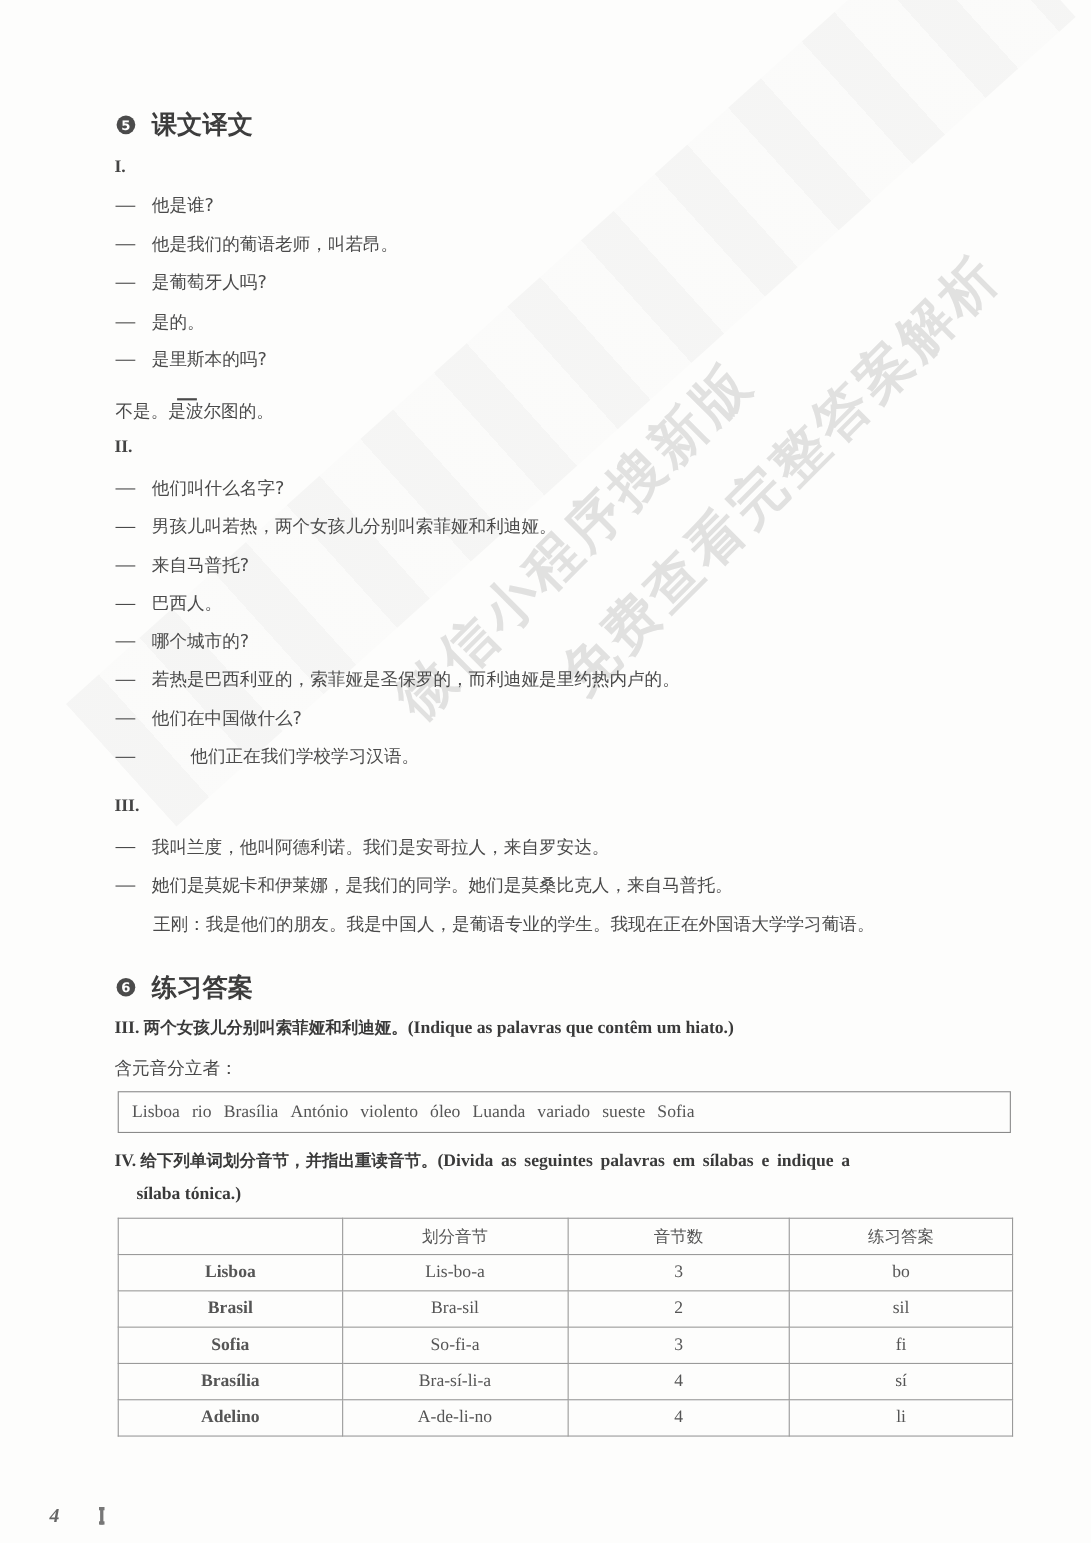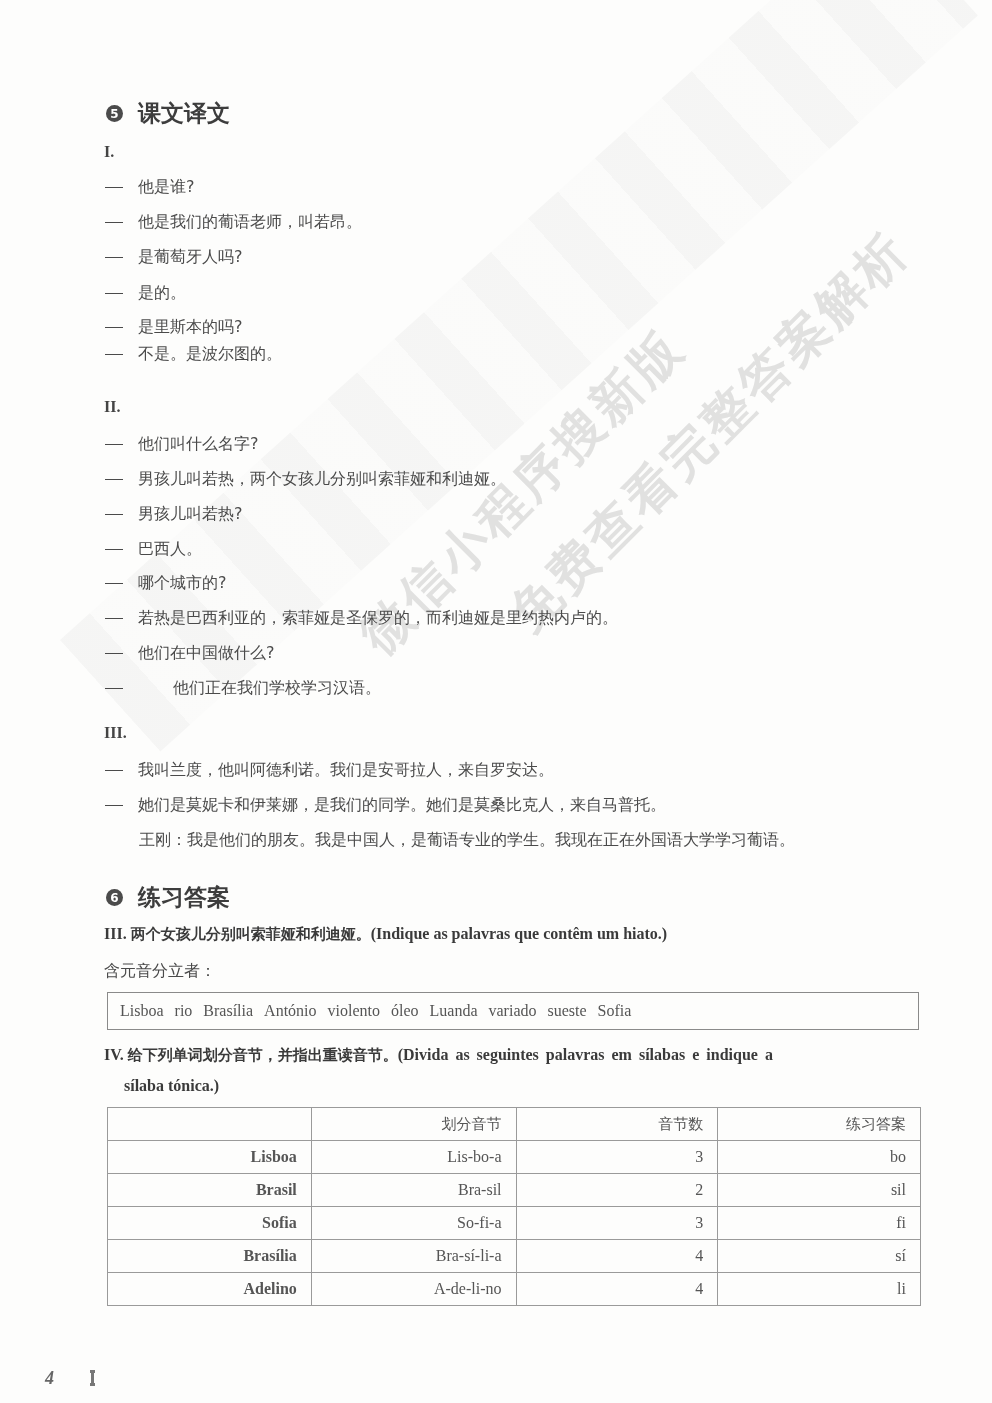--- a/index.html
+++ b/index.html
@@ -67,21 +67,21 @@
       word-spacing: 2px;
     }
     .answer-box span { margin-right: 11px; }
     table.syll {
       position: absolute; left: 107px; top: 1107px; width: 814px;
       border-collapse: collapse;
       font-family: "Liberation Serif", serif; font-size: 16px; color: #555;
     }
     table.syll td, table.syll th {
       border: 1px solid #9a9a9a; height: 32px; padding: 0 14px;
-      text-align: right; font-weight: normal;
+      text-align: center; font-weight: normal;
     }
     table.syll th { font-family: "DejaVu Sans", sans-serif; font-size: 15px; color: #555; }
     table.syll td.word { font-weight: bold; color: #555; }
     .page-num {
       position: absolute; left: 45px; top: 1368px;
       font-family: "Liberation Serif", serif; font-style: italic; font-weight: bold;
       font-size: 18px; color: #666;
     }
     .page-mark { position: absolute; left: 91px; top: 1370px; width: 3px; height: 16px; background: #777; }
     .page-mark::before, .page-mark::after { content: ""; position: absolute; left: -1px; width: 5px; height: 3px; background: #777; }
@@ -115,37 +115,37 @@
     <span>是葡萄牙人吗?</span>
   </div>
 <div class="line" style="top:283px;">
     <span class="dash"></span>
     <span>是的。</span>
   </div>
 <div class="line" style="top:317px;">
     <span class="dash"></span>
     <span>是里斯本的吗?</span>
   </div>
-<div class="line" style="top:344px;">
+<div class="line" style="top:362px;flex-direction:column;">
     <span class="dash"></span>
     <span>不是。是波尔图的。</span>
   </div>
 
 <div class="roman" style="top:398px;">II.</div>
 <div class="line" style="top:434px;">
     <span class="dash"></span>
     <span>他们叫什么名字?</span>
   </div>
 <div class="line" style="top:469px;">
     <span class="dash"></span>
     <span>男孩儿叫若热，两个女孩儿分别叫索菲娅和利迪娅。</span>
   </div>
 <div class="line" style="top:504px;">
     <span class="dash"></span>
-    <span>男孩儿叫若热?</span>
+    <span>来自马普托?</span>
   </div>
 <div class="line" style="top:539px;">
     <span class="dash"></span>
     <span>巴西人。</span>
   </div>
 <div class="line" style="top:573px;">
     <span class="dash"></span>
     <span>哪个城市的?</span>
   </div>
 <div class="line" style="top:608px;">

